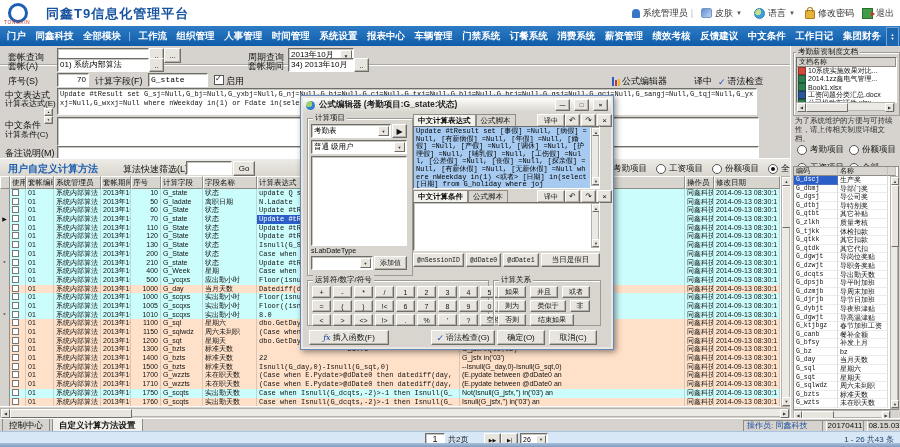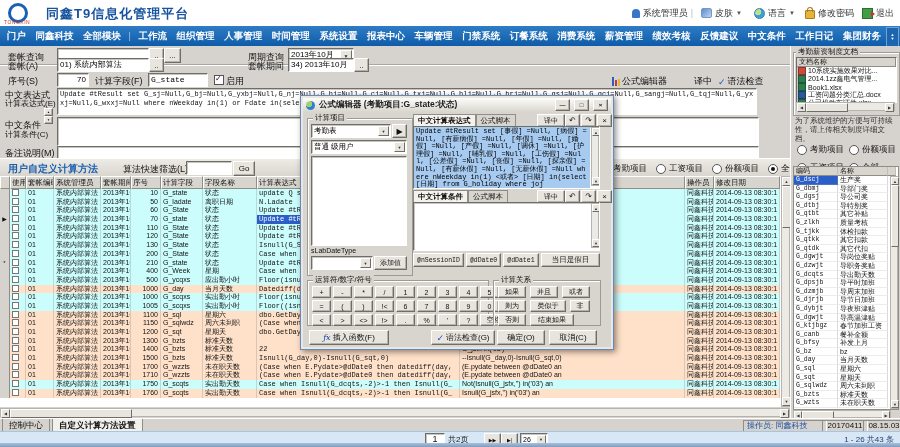--- a/index.html
+++ b/index.html
@@ -457,20 +457,34 @@
           <span class="tcell" style="width: 47px;">系统内部算法</span>
           <span class="tcell" style="width: 30px;">2013年10月</span>
           <span class="tcell" style="width: 30px; text-align: right;">1005</span>
           <span class="tcell" style="width: 42px;">G_scqxs</span>
           <span class="tcell" style="width: 54px;">实出勤小时</span>
           <span class="tcell mono" style="width: 203px;">Floor((isnul</span>
           <span class="tcell" style="width: 225px;"></span>
           <span class="tcell" style="width: 29px;">同鑫科技</span>
           <span class="tcell" style="width: 66px;">2014-09-13 08:30:1</span>
         </div>
+        <div class="trow tint-c">
+          <span class="tcell mark" style="width: 10px;">*</span>
+          <span class="tcell" style="width: 16px;"><span class="minicb"></span></span>
+          <span class="tcell" style="width: 28px;">01</span>
+          <span class="tcell" style="width: 47px;">系统内部算法</span>
+          <span class="tcell" style="width: 30px;">2013年10月</span>
+          <span class="tcell" style="width: 30px; text-align: right;">1010</span>
+          <span class="tcell" style="width: 42px;">G_scqxs</span>
+          <span class="tcell" style="width: 54px;">实出勤小时</span>
+          <span class="tcell mono" style="width: 203px;">8.0</span>
+          <span class="tcell" style="width: 225px;"></span>
+          <span class="tcell" style="width: 29px;">同鑫科技</span>
+          <span class="tcell" style="width: 66px;">2014-09-13 08:30:1</span>
+        </div>
         <div class="trow tint-p">
           <span class="tcell mark" style="width: 10px;"></span>
           <span class="tcell" style="width: 16px;"><span class="minicb"></span></span>
           <span class="tcell" style="width: 28px;">01</span>
           <span class="tcell" style="width: 47px;">系统内部算法</span>
           <span class="tcell" style="width: 30px;">2013年10月</span>
           <span class="tcell" style="width: 30px; text-align: right;">1100</span>
           <span class="tcell" style="width: 42px;">G_sql</span>
           <span class="tcell" style="width: 54px;">星期六</span>
           <span class="tcell mono" style="width: 203px;">dbo.GetDay</span>

